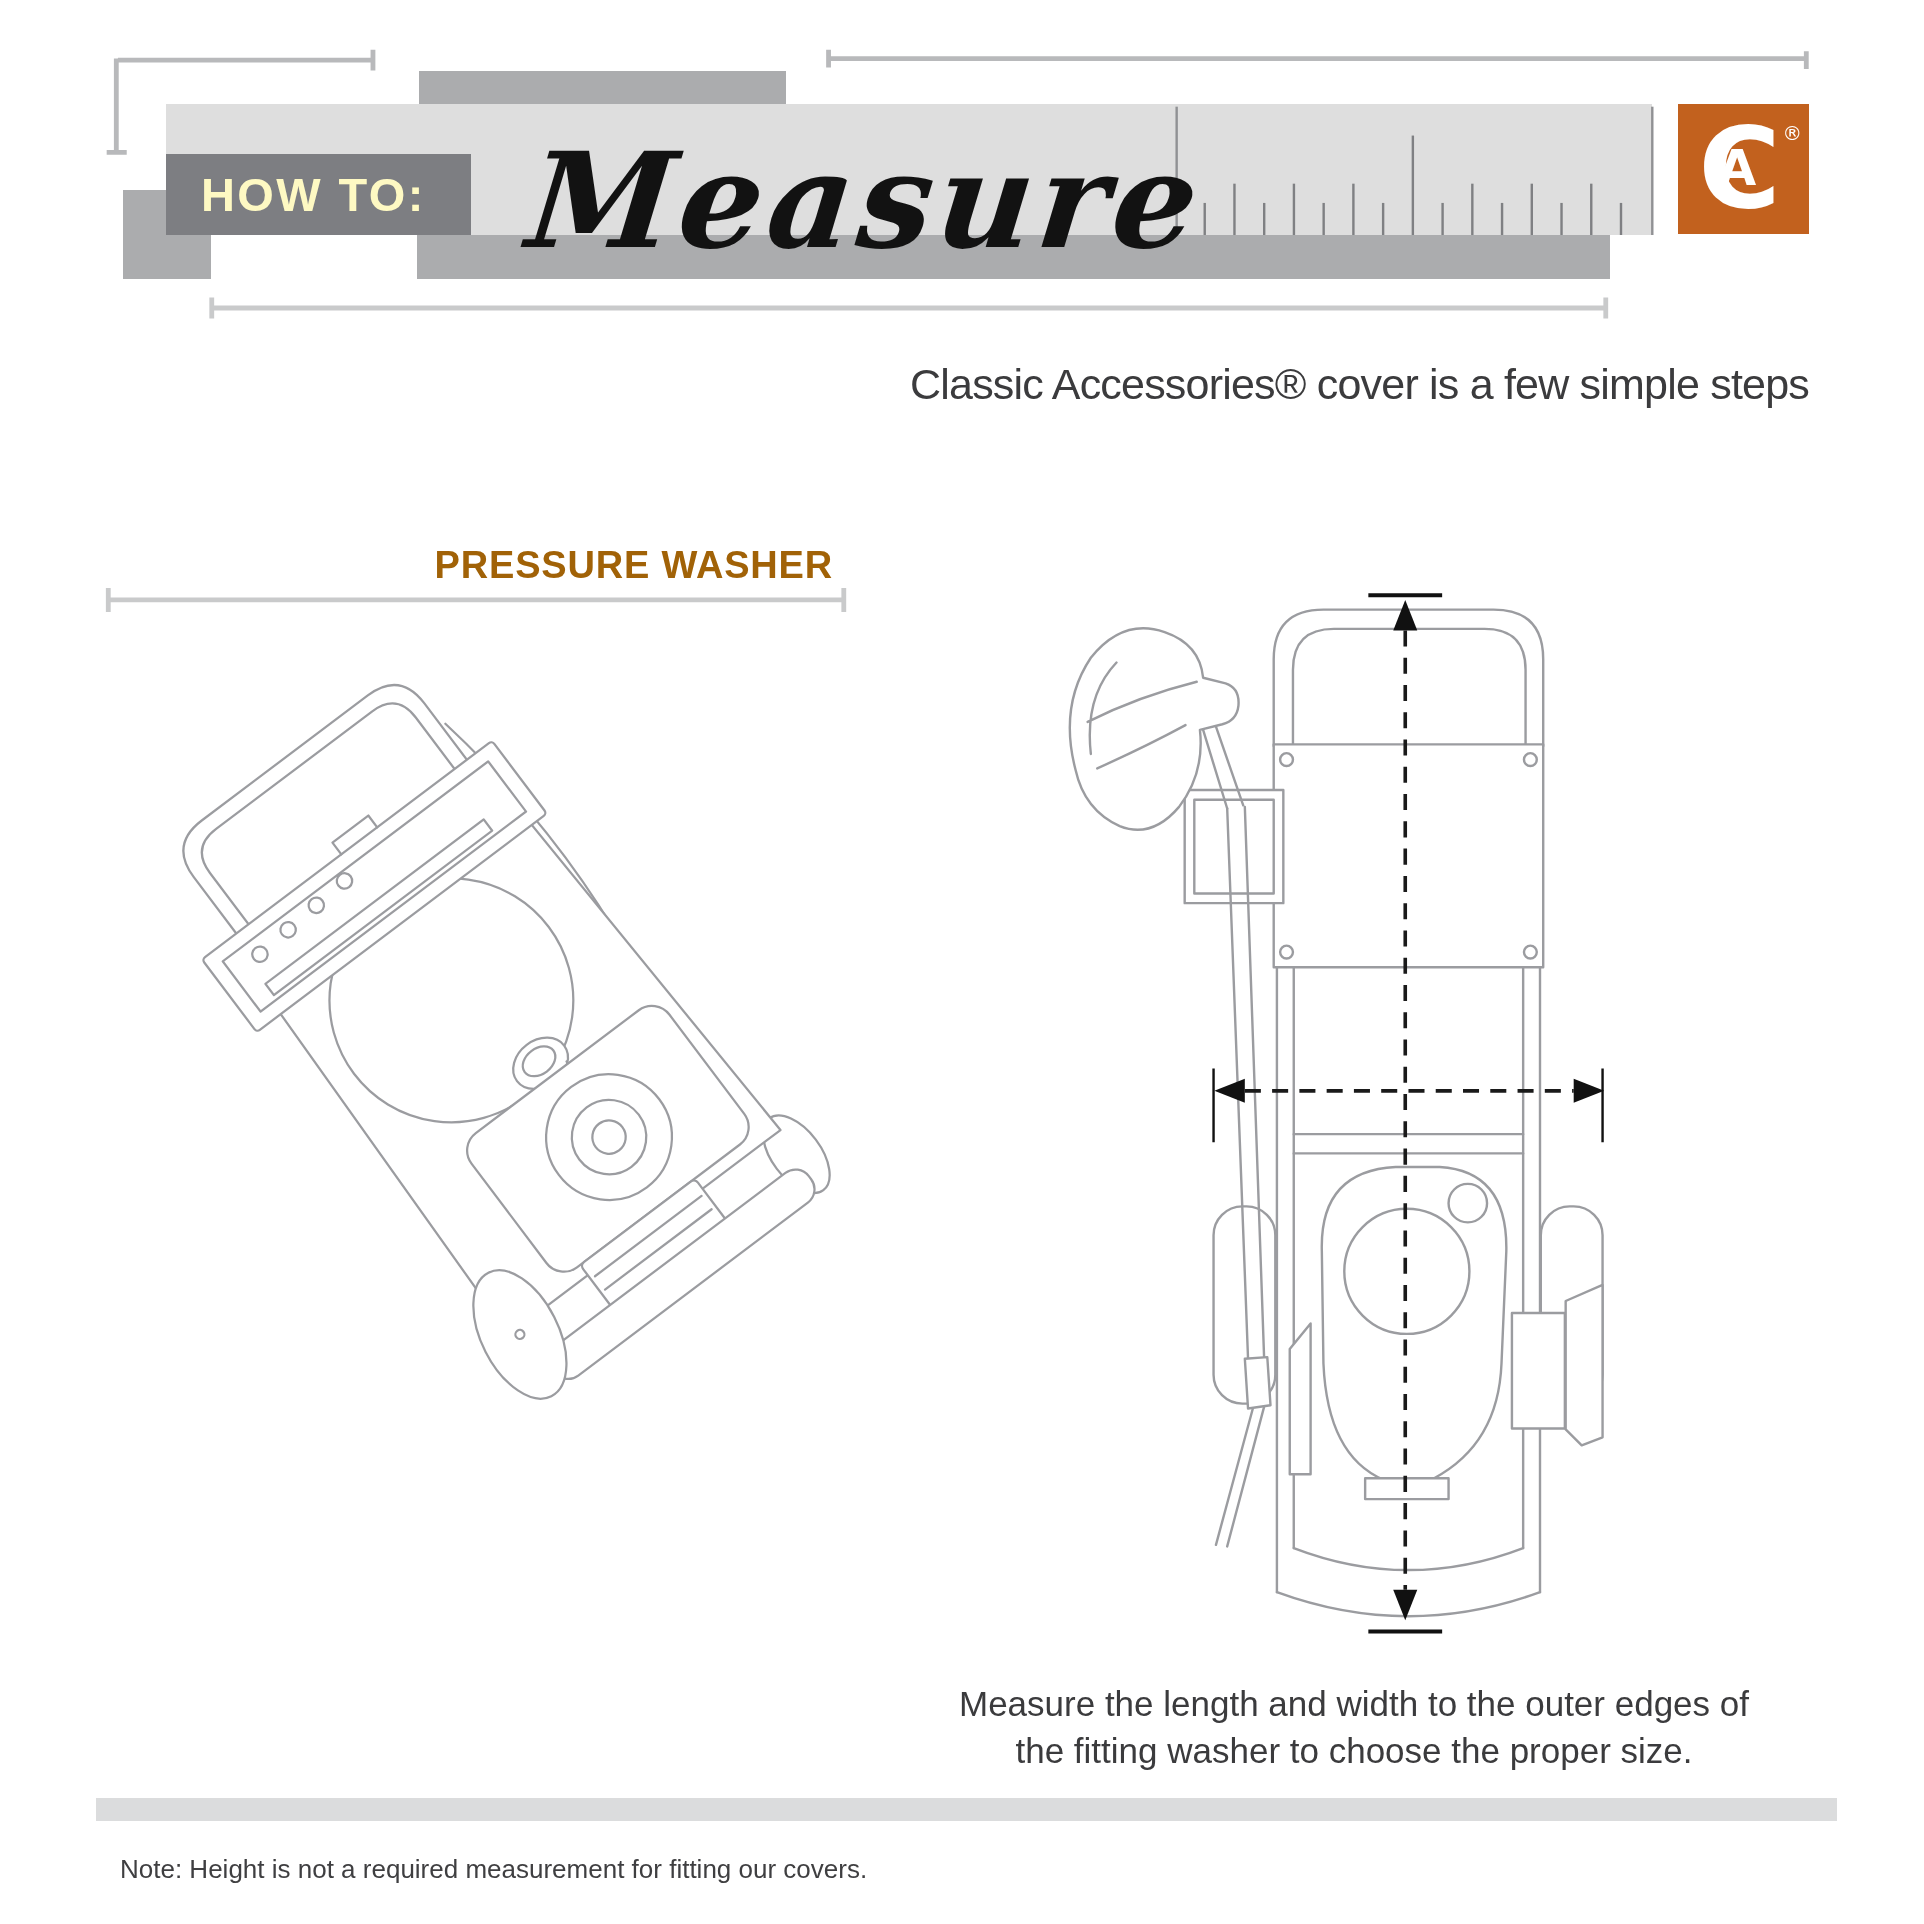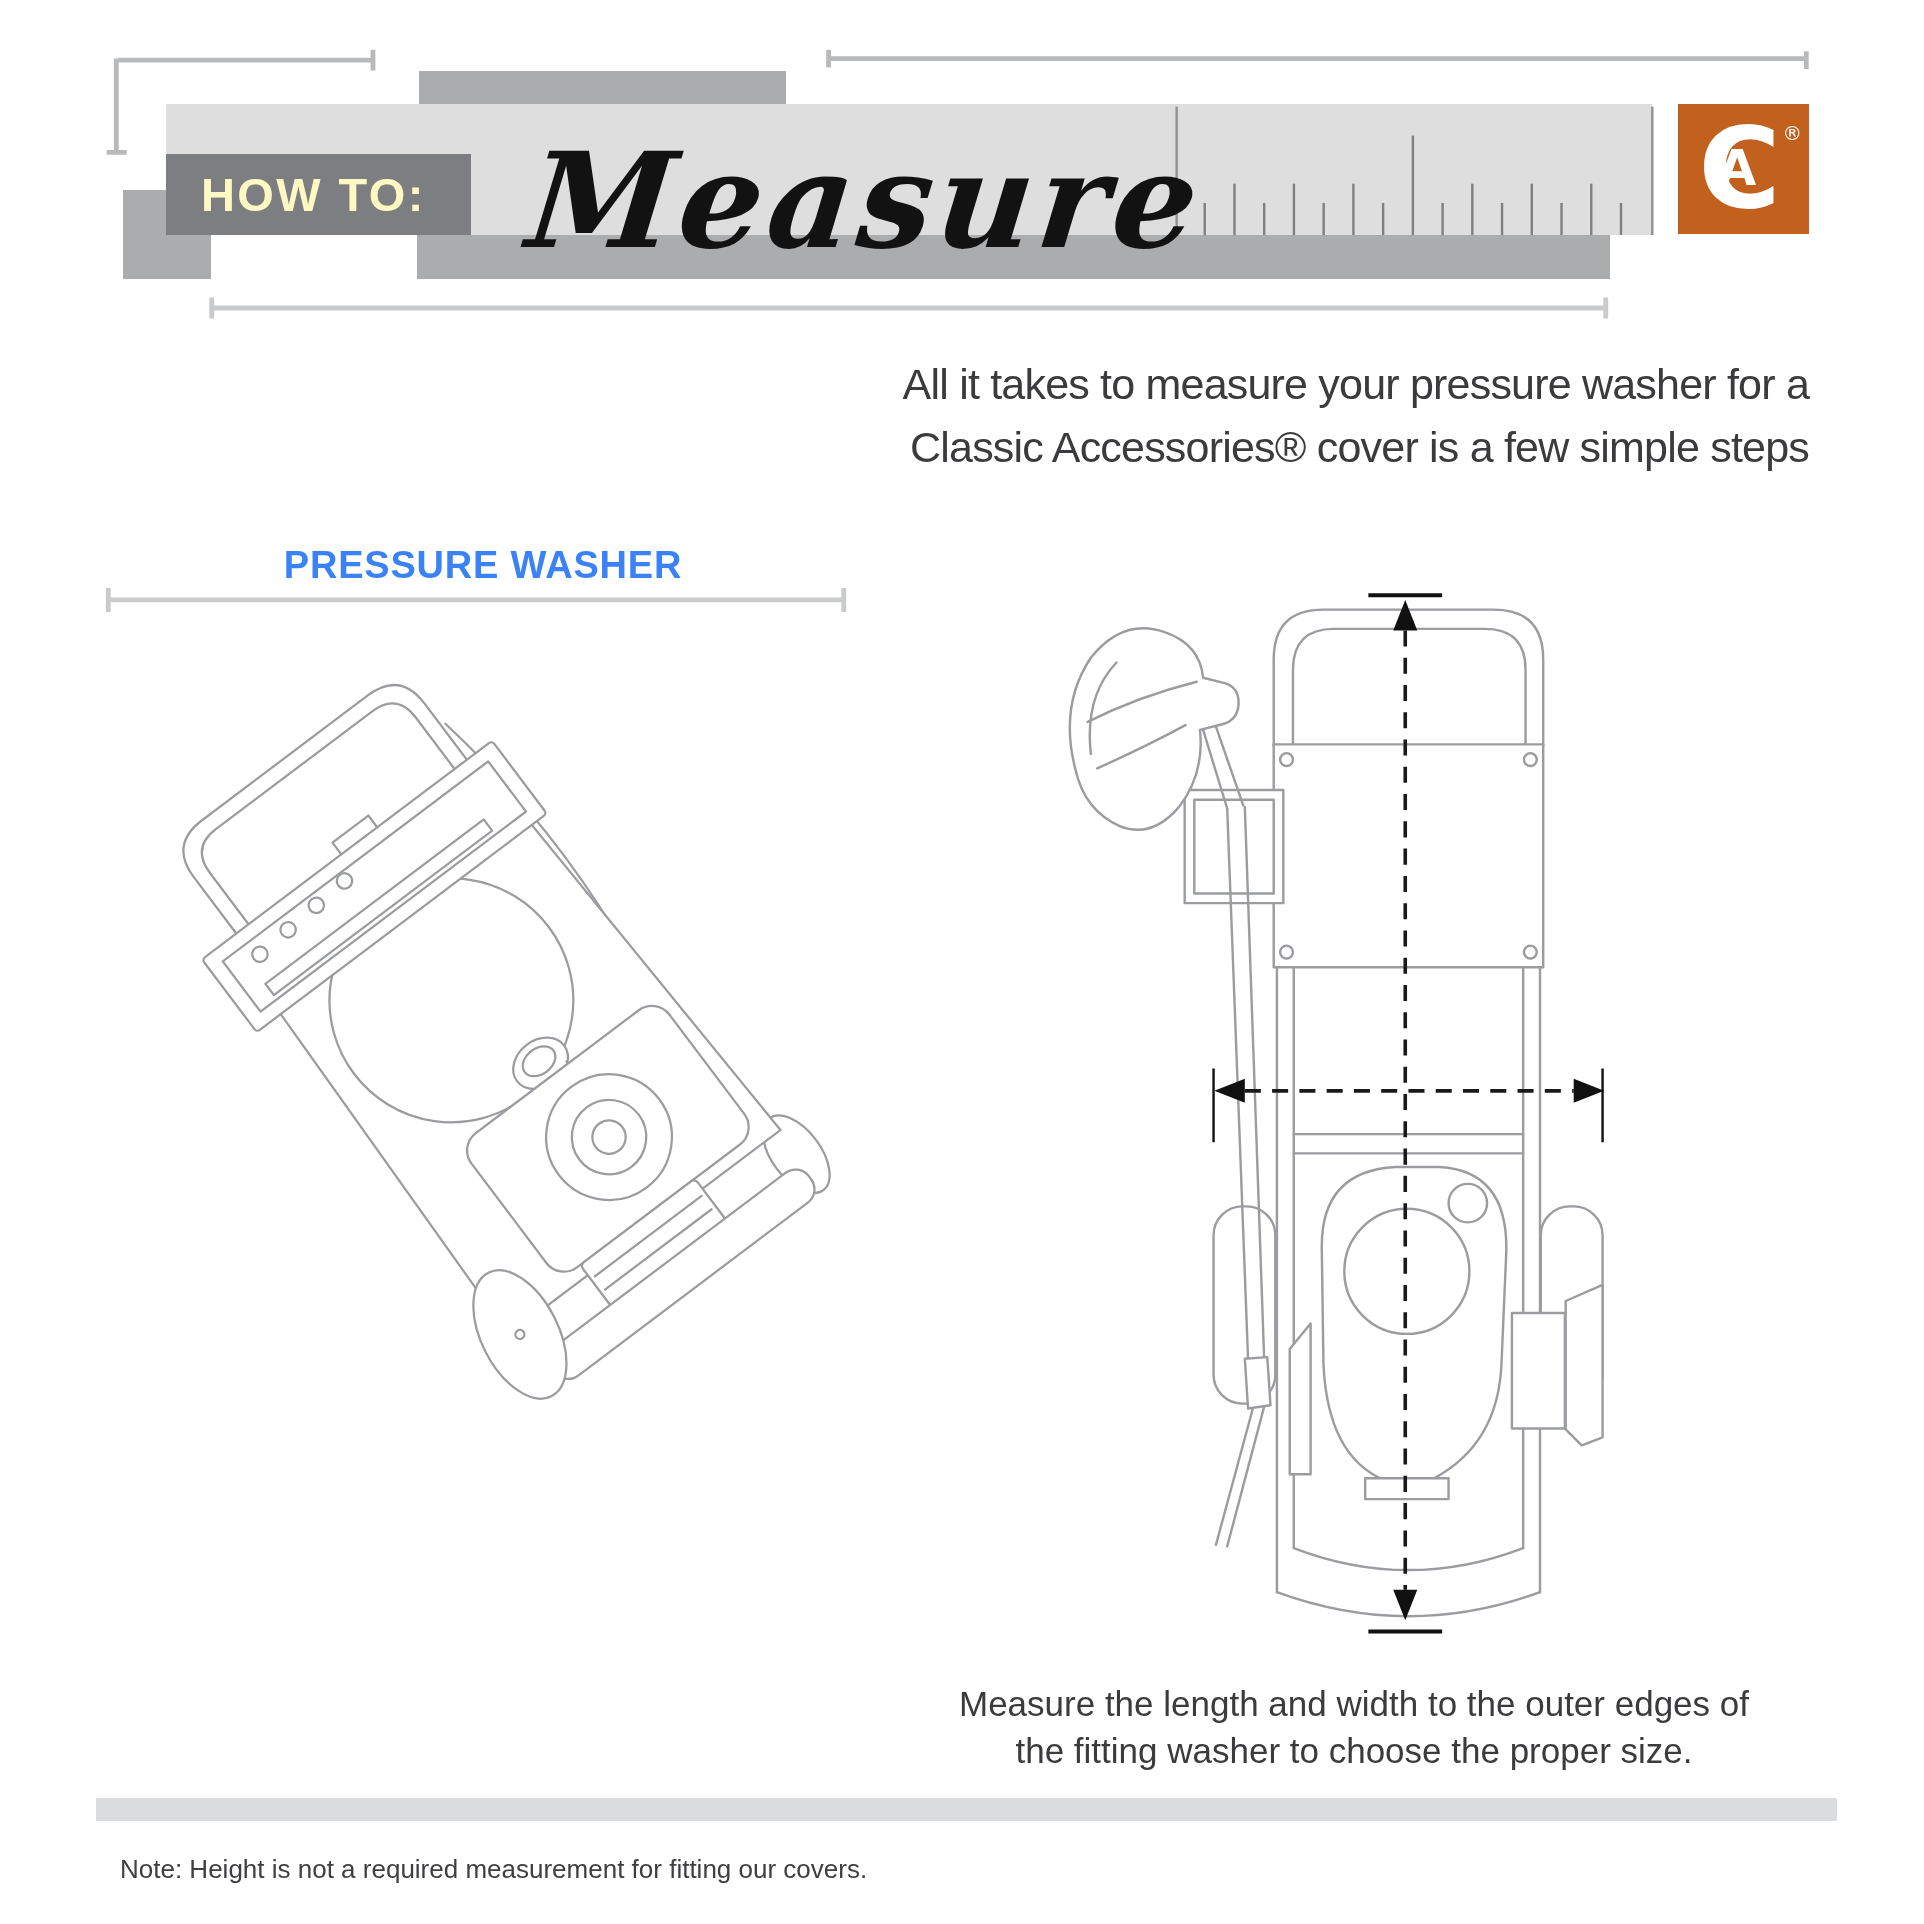--- a/index.html
+++ b/index.html
@@ -17,22 +17,22 @@
   .kicker-box span{color:#fef9c3;font-weight:bold;font-size:47px;letter-spacing:2.4px;}
   .title-script{left:529px;top:135px;z-index:6;font-family:"DejaVu Serif", serif;
                 font-style:italic;font-weight:bold;font-size:132px;line-height:132px;
                 letter-spacing:4.8px;color:#121212;transform:skewX(-6deg);}
   .logo{left:1678px;top:104px;width:131px;height:130px;background:var(--accent_orange);z-index:5;}
   .logo svg{width:100%;height:100%;}
 
   
   .subtitle{left:722px;top:353px;width:1087px;z-index:6;text-align:right;
             font-size:43px;line-height:63px;color:#3b3b3d;letter-spacing:-0.8px;}
-  .section-label{left:116px;top:544px;width:734px;text-align:center;z-index:6;
-                 font-weight:bold;font-size:38px;letter-spacing:0.8px;color:#3b82f6;}
+  .section-label{left:99px;top:544px;width:734px;text-align:right;z-index:6;
+                 font-weight:bold;font-size:38px;letter-spacing:0.8px;color:#a16207;}
   .caption{left:959px;top:1680px;z-index:6;font-size:35px;line-height:47px;color:#3b3b3d;text-align:center;}
   .page-bar{left:96px;top:1798px;width:1741px;height:22.5px;background:#dbdcdd;z-index:2;}
   .note{left:120px;top:1854px;z-index:6;font-size:26px;color:#3f3f41;}
 
   
   #art{position:absolute;left:0;top:0;width:1925px;height:1925px;z-index:3;pointer-events:none;}
   .lineart{stroke:#9b9ca0;stroke-width:3;fill:none;stroke-linejoin:round;stroke-linecap:round;}
   .lineart-f{stroke:#9b9ca0;stroke-width:3;fill:#ffffff;stroke-linejoin:round;}
   .iso .lineart,.iso .lineart-f{stroke-width:3.5;}
   .bracket{stroke:var(--line_gray);stroke-width:6;fill:none;}
@@ -62,21 +62,20 @@
 
   <div class="abs logo">
     <svg viewBox="0 0 100 100">
       <text x="47" y="79" font-size="86" font-weight="bold" fill="#ffffff" text-anchor="middle" font-family="DejaVu Sans, sans-serif">C</text>
       <text x="45" y="62" font-size="38" font-weight="bold" fill="#ffffff" text-anchor="middle" font-family="DejaVu Sans, sans-serif">A</text>
       <text x="80" y="28" font-size="15" fill="#ffffff" font-family="DejaVu Sans, sans-serif">®</text>
     </svg>
   </div>
 
   <div class="abs subtitle">
-    <div>All it takes to measure your pressure washer for a</div>
     <div>Classic Accessories® cover is a few simple steps</div>
   </div>
 
   <div class="abs section-label">PRESSURE WASHER</div>
 
   <div class="abs caption">
     <div>Measure the length and width to the outer edges of</div>
     <div>the fitting washer to choose the proper size.</div>
   </div>
   <div class="abs page-bar"></div>

